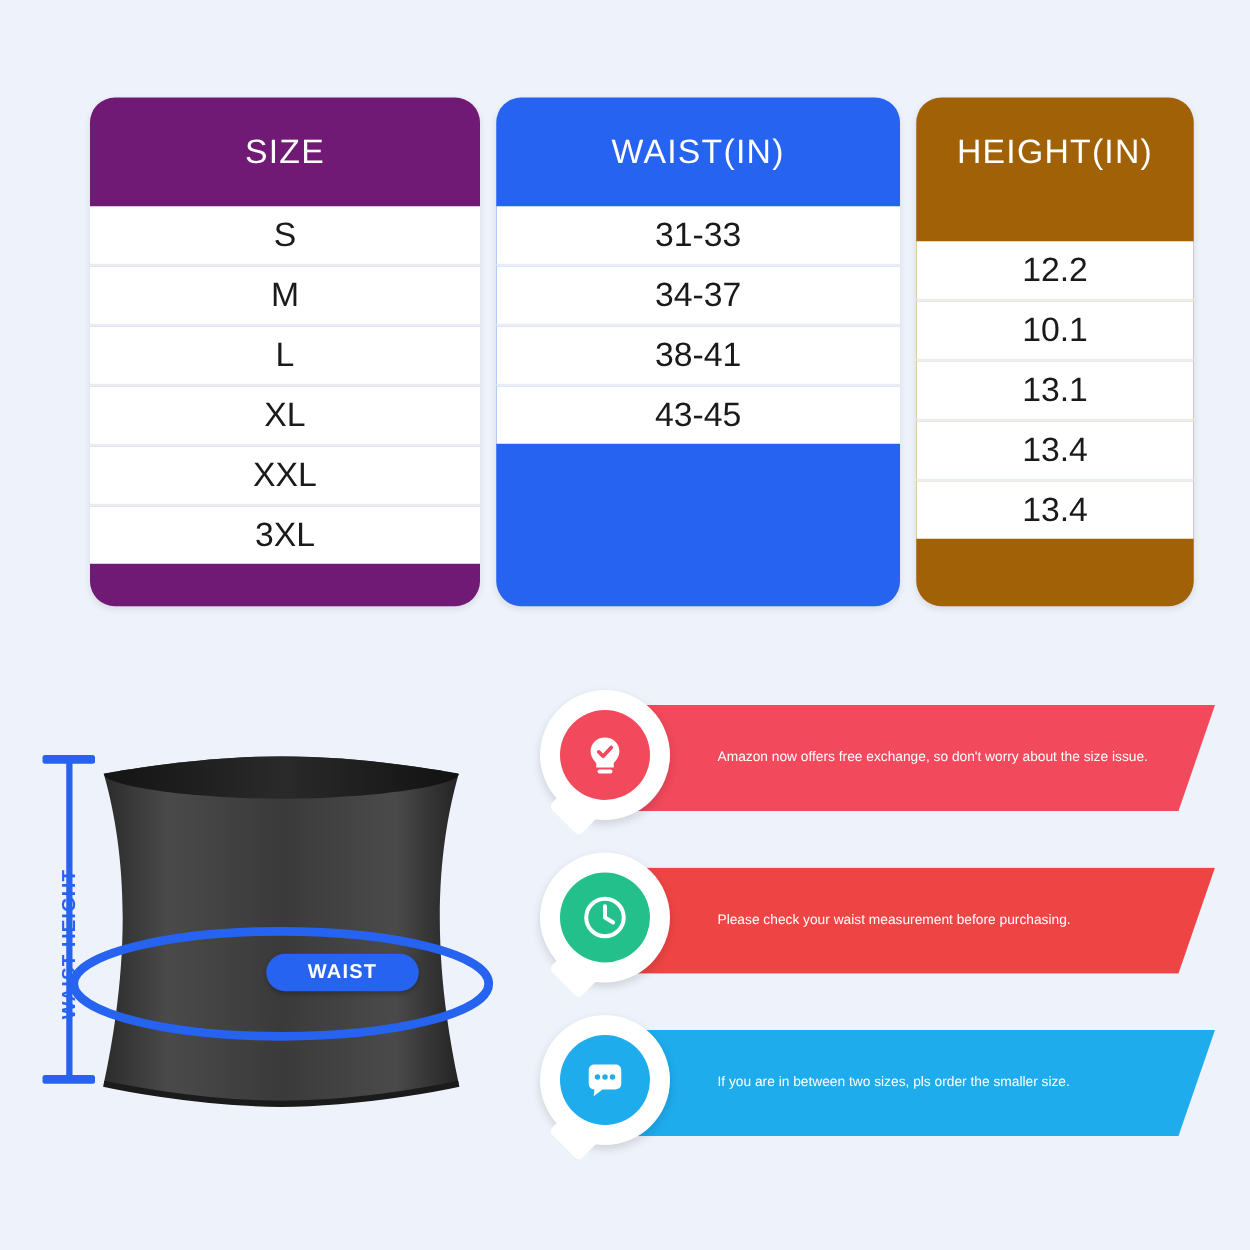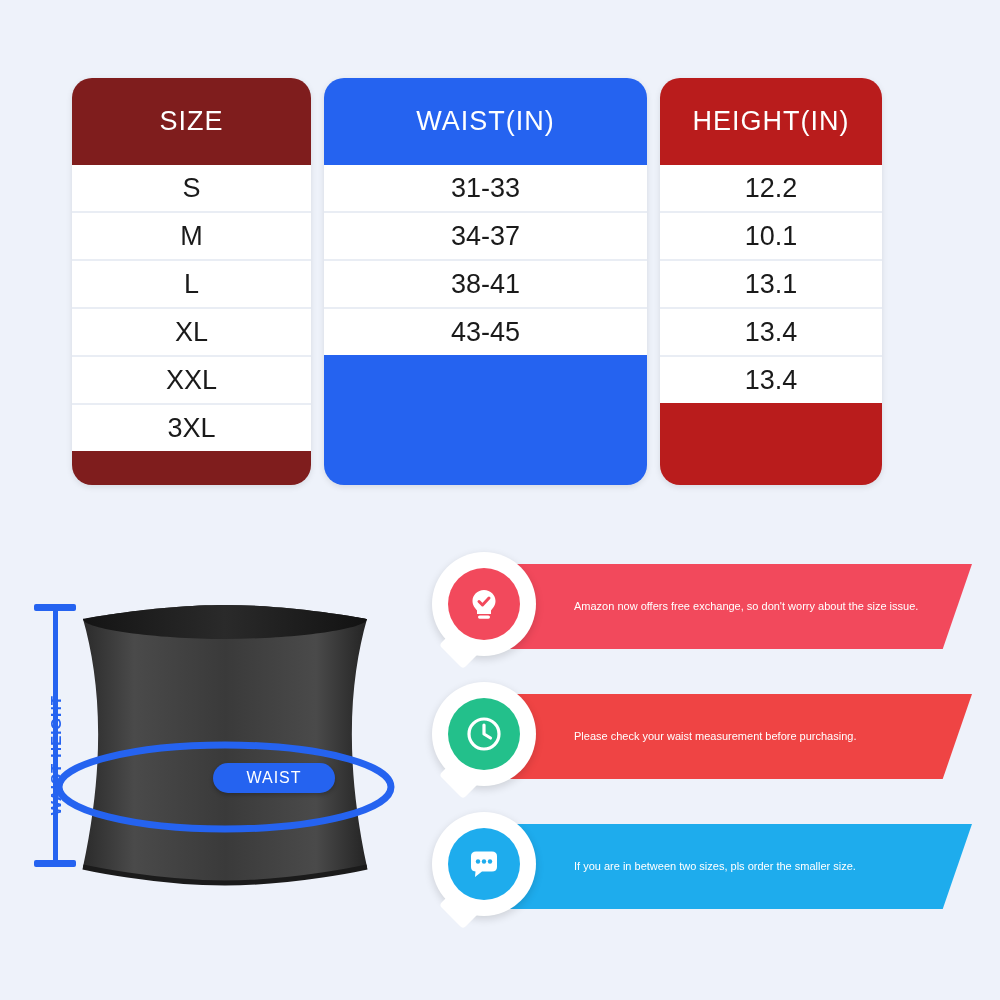--- a/index.html
+++ b/index.html
@@ -25,23 +25,23 @@
     gap: 13px;
   }
   .col {
     flex: 0 0 auto;
     border-radius: 20px;
     overflow: hidden;
     box-shadow: 0 2px 6px rgba(0,0,0,0.10);
     display: flex;
     flex-direction: column;
   }
-  .col-size   { width: 239px; background: #7f1d1d; }
+  .col-size   { width: 312px; background: #701a75; }
   .col-waist  { width: 323px; background: #2563f0; }
-  .col-height { width: 222px; background: #b91c1c; }
+  .col-height { width: 222px; background: #a16207; gap: 28px; }
 
   .col-head {
     height: 87px;
     display: flex;
     align-items: center;
     justify-content: center;
     color: #ffffff;
     font-size: 27px;
     letter-spacing: 1px;
     font-weight: 400;
@@ -70,20 +70,21 @@
     top: 560px;
     width: 410px;
     height: 420px;
   }
   .belt {
     position: absolute;
     left: 55px;
     top: 45px;
     width: 300px;
     height: 290px;
+    font-weight: bold;
   }
   .belt-shape {
     position: absolute;
     inset: 0;
   }
   .waist-badge {
     position: absolute;
     left: 138px;
     top: 158px;
     width: 122px;

